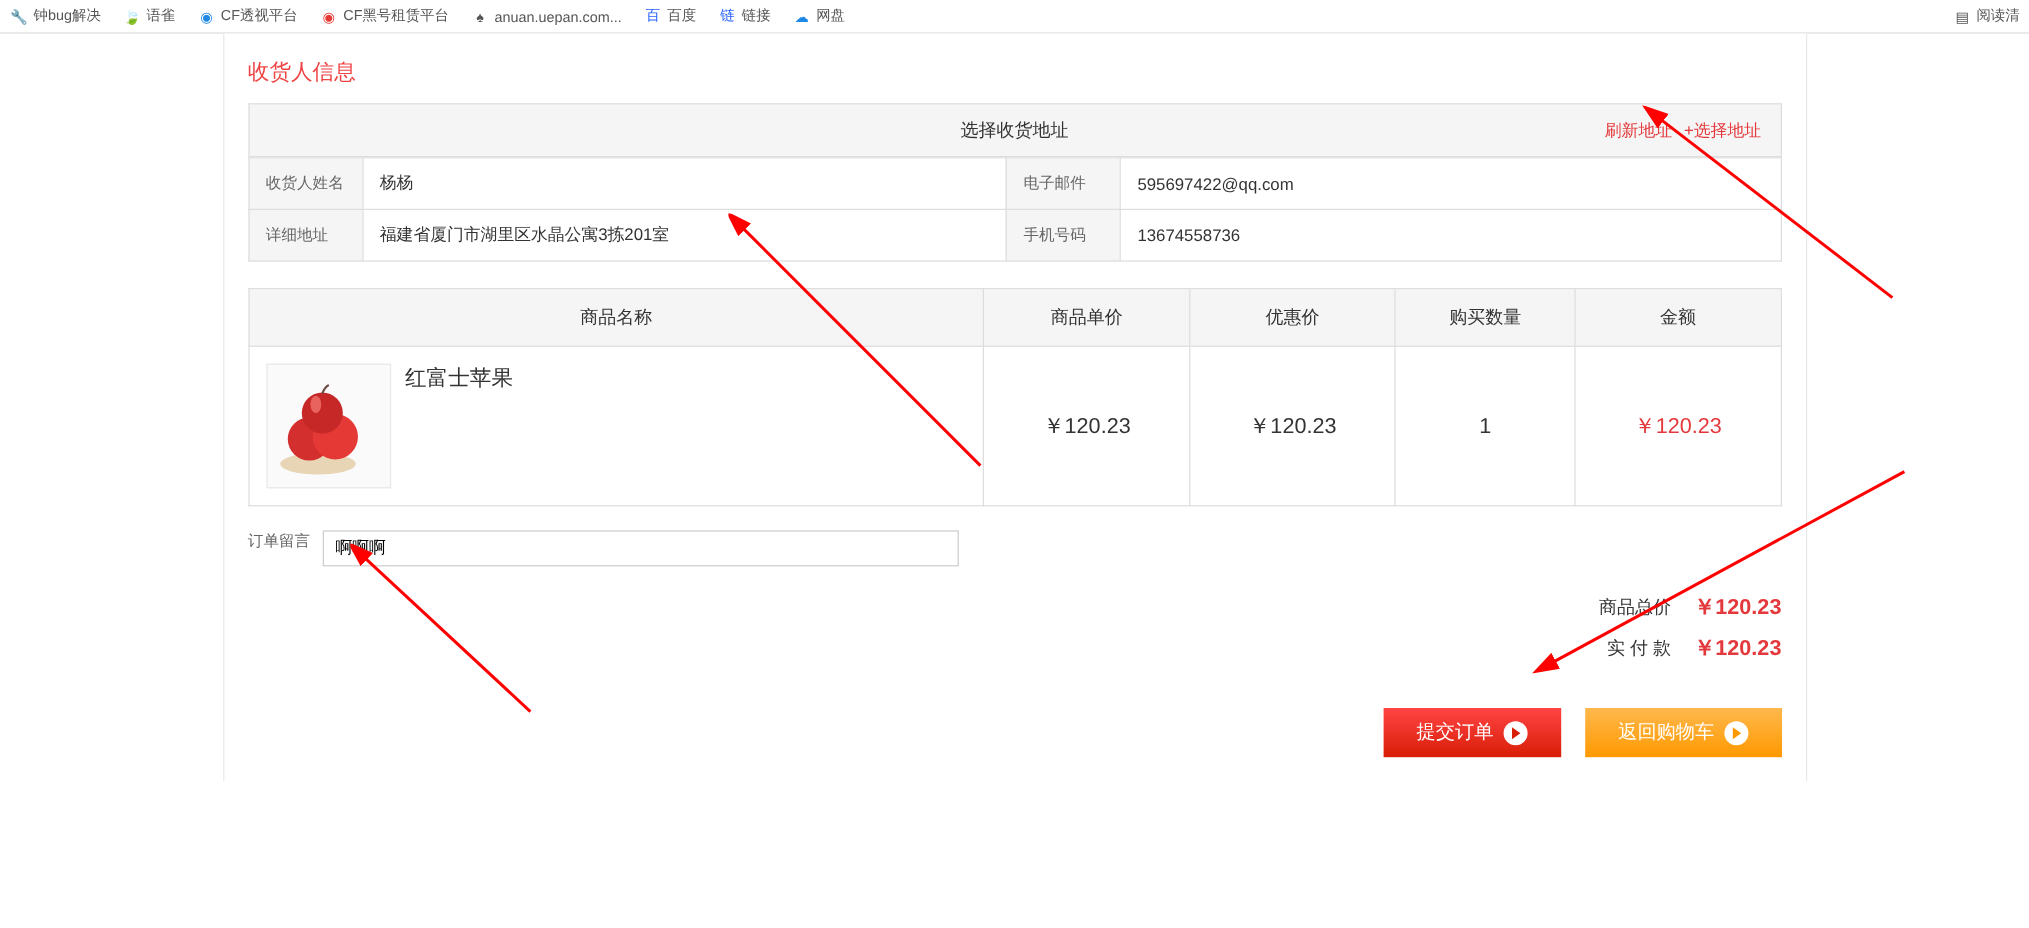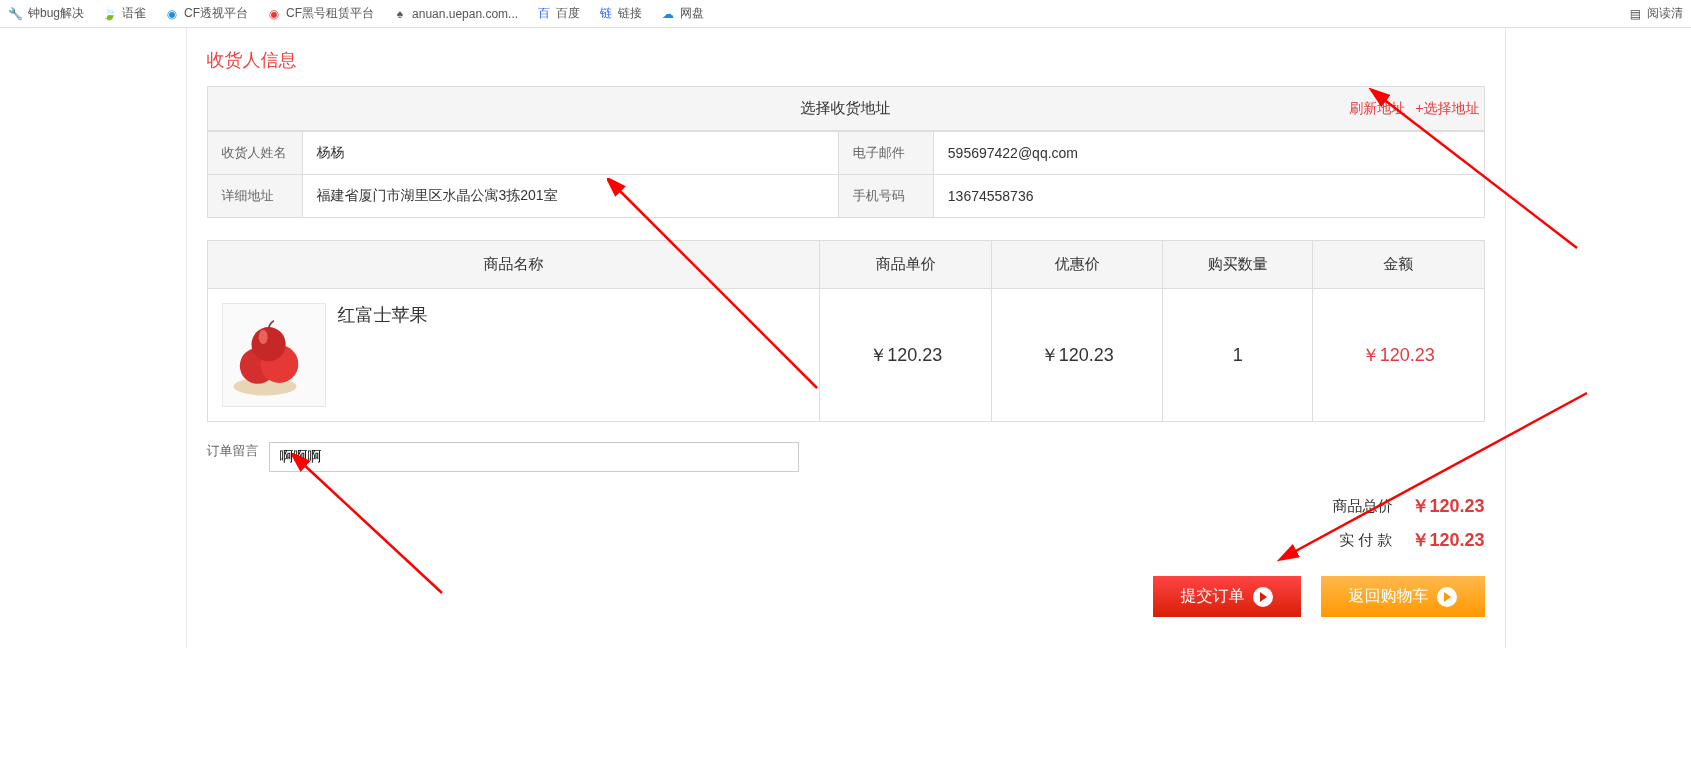--- a/index.html
+++ b/index.html
@@ -9,21 +9,21 @@
     .bookmark-item { display: flex; align-items: center; gap: 4px; white-space: nowrap; cursor: pointer; }
     .bookmark-icon { width: 16px; height: 16px; display: inline-flex; align-items: center; justify-content: center; font-size: 12px; }
     .bookmarks-right { margin-left: auto; display: flex; align-items: center; gap: 6px; }
     
     .page-container { max-width: 1320px; margin: 0 auto; padding: 20px; background: #fff; border-left: 1px solid #e8e8e8; border-right: 1px solid #e8e8e8; position: relative; min-height: 620px; }
     
     .section-title { font-size: 18px; margin-bottom: 14px; color: #ef4444; }
     
     .address-header { background: #f5f5f5; border: 1px solid #ddd; padding: 12px; position: relative; display: flex; align-items: center; }
     .address-header-title { flex: 1; text-align: center; font-size: 15px; }
-    .address-links { position: absolute; right: 4px; display: flex; gap: 10px; font-size: 14px; }
+    .address-links { position: absolute; right: 16px; display: flex; gap: 10px; font-size: 14px; }
     .address-links a { color: #e4393c; text-decoration: none; cursor: pointer; }
     
     .info-table { width: 100%; border-collapse: collapse; }
     .info-table td { border: 1px solid #ddd; padding: 12px 14px; }
     .info-table .label-cell { background: #f5f5f5; width: 95px; color: #666; font-size: 13px; }
     .info-table .value-cell { color: #333; }
     
     .product-table { width: 100%; border-collapse: collapse; margin-top: 22px; }
     .product-table th { background: #f5f5f5; border: 1px solid #ddd; padding: 14px; font-weight: normal; font-size: 15px; color: #333; }
     .product-table td { border: 1px solid #ddd; padding: 14px; text-align: center; font-size: 18px; }
@@ -34,21 +34,21 @@
     .price-red { color: #e4393c; }
     
     .order-note-row { display: flex; align-items: flex-start; gap: 10px; margin-top: 20px; font-size: 13px; color: #666; }
     .order-note-input { border: 1px solid #ccc; padding: 6px 10px; width: 530px; height: 30px; font-size: 14px; }
     
     .summary { margin-top: 22px; display: flex; flex-direction: column; align-items: flex-end; gap: 10px; position: relative; }
     .summary-row { display: flex; align-items: center; gap: 12px; font-size: 15px; }
     .summary-label { color: #333; }
     .summary-price { color: #e4393c; font-weight: bold; font-size: 18px; min-width: 80px; text-align: right; }
     
-    .action-buttons { margin-top: 14px; display: flex; justify-content: flex-end; gap: 20px; }
+    .action-buttons { margin-top: 28px; display: flex; justify-content: flex-end; gap: 20px; }
     .btn { padding: 10px 28px; font-size: 16px; color: #fff; border: none; cursor: pointer; display: flex; align-items: center; gap: 8px; font-family: inherit; }
     .btn-submit { background: linear-gradient(to bottom, #ff4444, #d81e06); }
     .btn-back { background: linear-gradient(to bottom, #ffb84d, #ff9900); }
     .btn-icon { width: 20px; height: 20px; border-radius: 50%; background: #fff; display: inline-flex; align-items: center; justify-content: center; }
     .btn-submit .btn-icon::after { content: ""; border-left: 7px solid #d81e06; border-top: 5px solid transparent; border-bottom: 5px solid transparent; margin-left: 2px; }
     .btn-back .btn-icon::after { content: ""; border-left: 7px solid #ff9900; border-top: 5px solid transparent; border-bottom: 5px solid transparent; margin-left: 2px; }
     
     .arrow { position: absolute; pointer-events: none; z-index: 50; }
     .watermark { position: absolute; right: 30px; bottom: -50px; color: #ddd; font-size: 16px; }
   </style>

